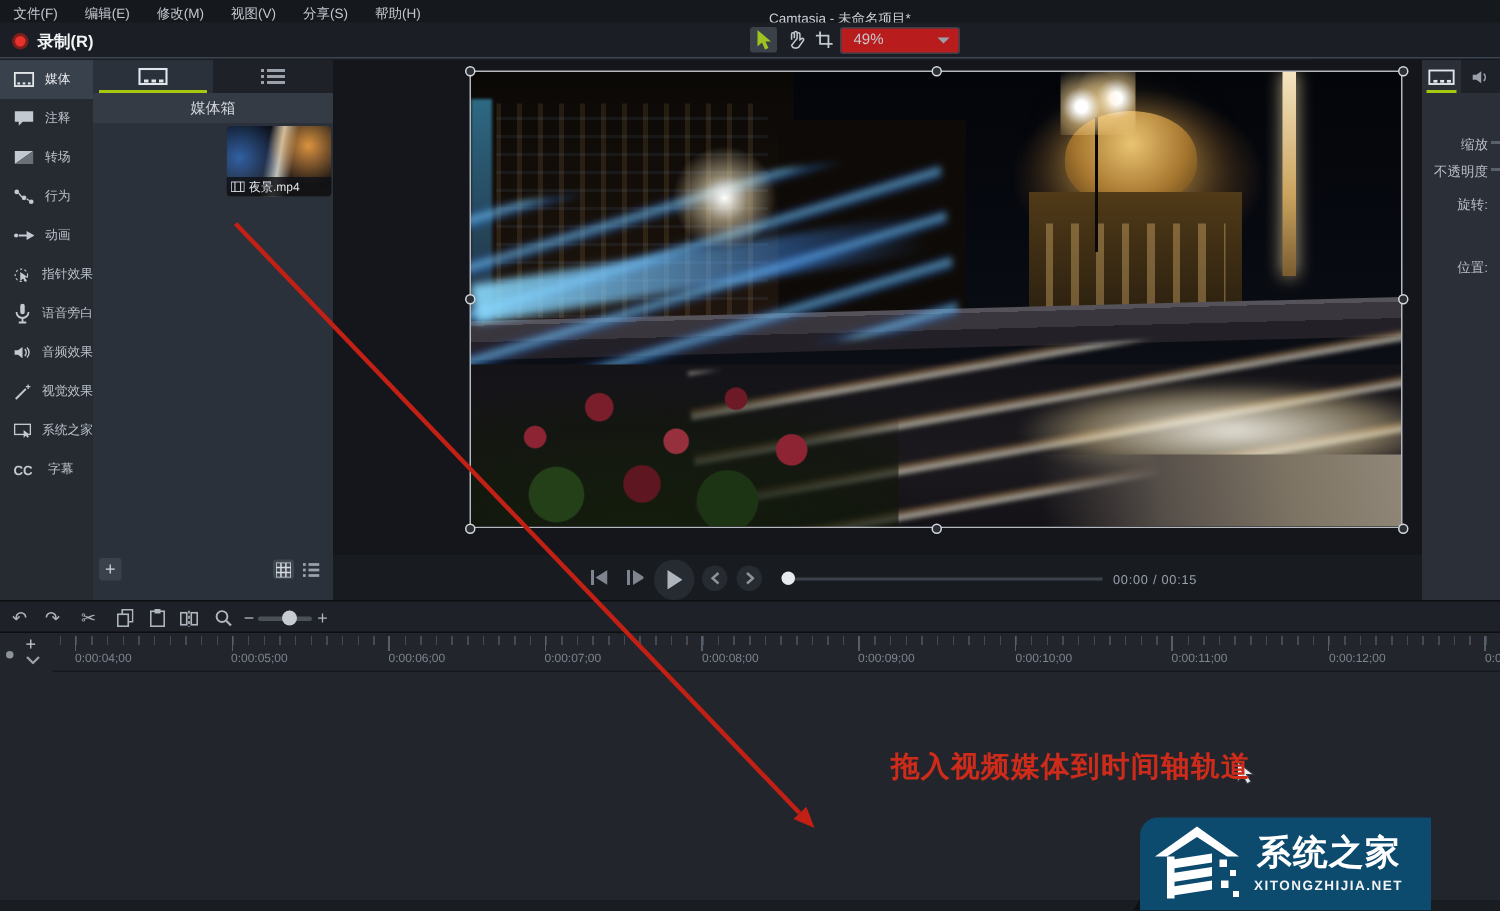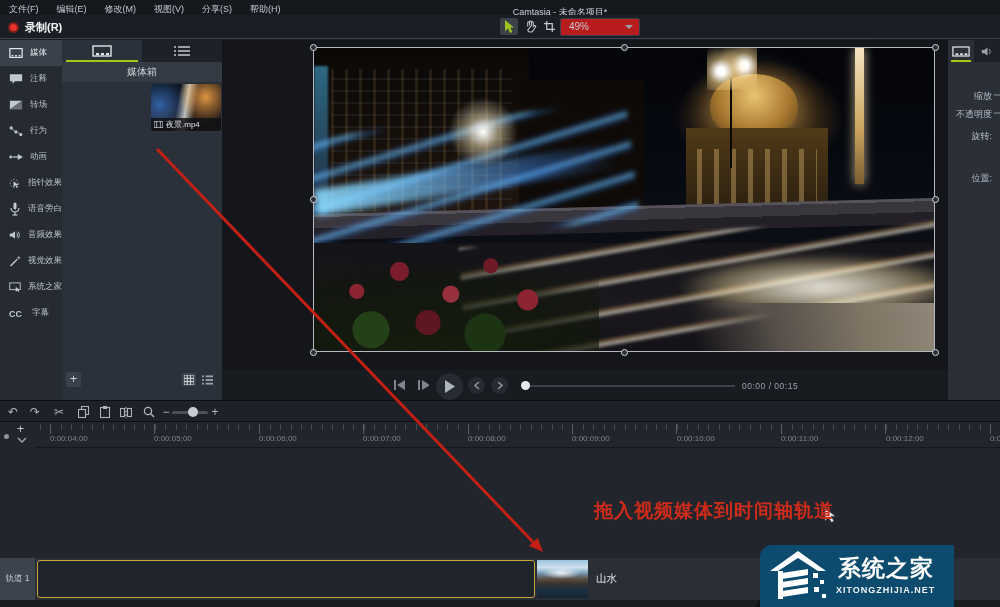--- a/index.html
+++ b/index.html
@@ -500,30 +500,20 @@
       <span class="r-label" style="left:119px;">0:00:05;00</span>
       <span class="r-label" style="left:224px;">0:00:06;00</span>
       <span class="r-label" style="left:328px;">0:00:07;00</span>
       <span class="r-label" style="left:433px;">0:00:08;00</span>
       <span class="r-label" style="left:537px;">0:00:09;00</span>
       <span class="r-label" style="left:642px;">0:00:10;00</span>
       <span class="r-label" style="left:746px;">0:00:11;00</span>
       <span class="r-label" style="left:851px;">0:00:12;00</span>
       <span class="r-label" style="left:955px;">0:00:13;00</span>
     </div>
-    <div id="track-row">
-      <div id="track-header">
-        <span>轨道 1</span>
-      </div>
-      <div id="clip-placeholder"></div>
-      <div id="clip-thumb">
-        <div class="img-shanshui"></div>
-      </div>
-      <span id="clip-name">山水</span>
-    </div>
     <div id="tl-bottom-strip"></div>
   </div>
 
   <div id="watermark-tab" class="abs"></div>
   <div id="watermark" class="abs">
     <svg class="abs" style="left:8px;top:4px;" width="66" height="54" viewBox="0 0 66 54">
       <polygon points="2,22 30,2 58,22 50,22 30,9 10,22" fill="#ffffff"></polygon>
       <polygon points="14,24 40,20 40,26 14,30" fill="#ffffff"></polygon>
       <polygon points="14,33 40,29 40,35 14,39" fill="#ffffff"></polygon>
       <polygon points="14,42 40,38 40,44 14,48" fill="#ffffff"></polygon>

